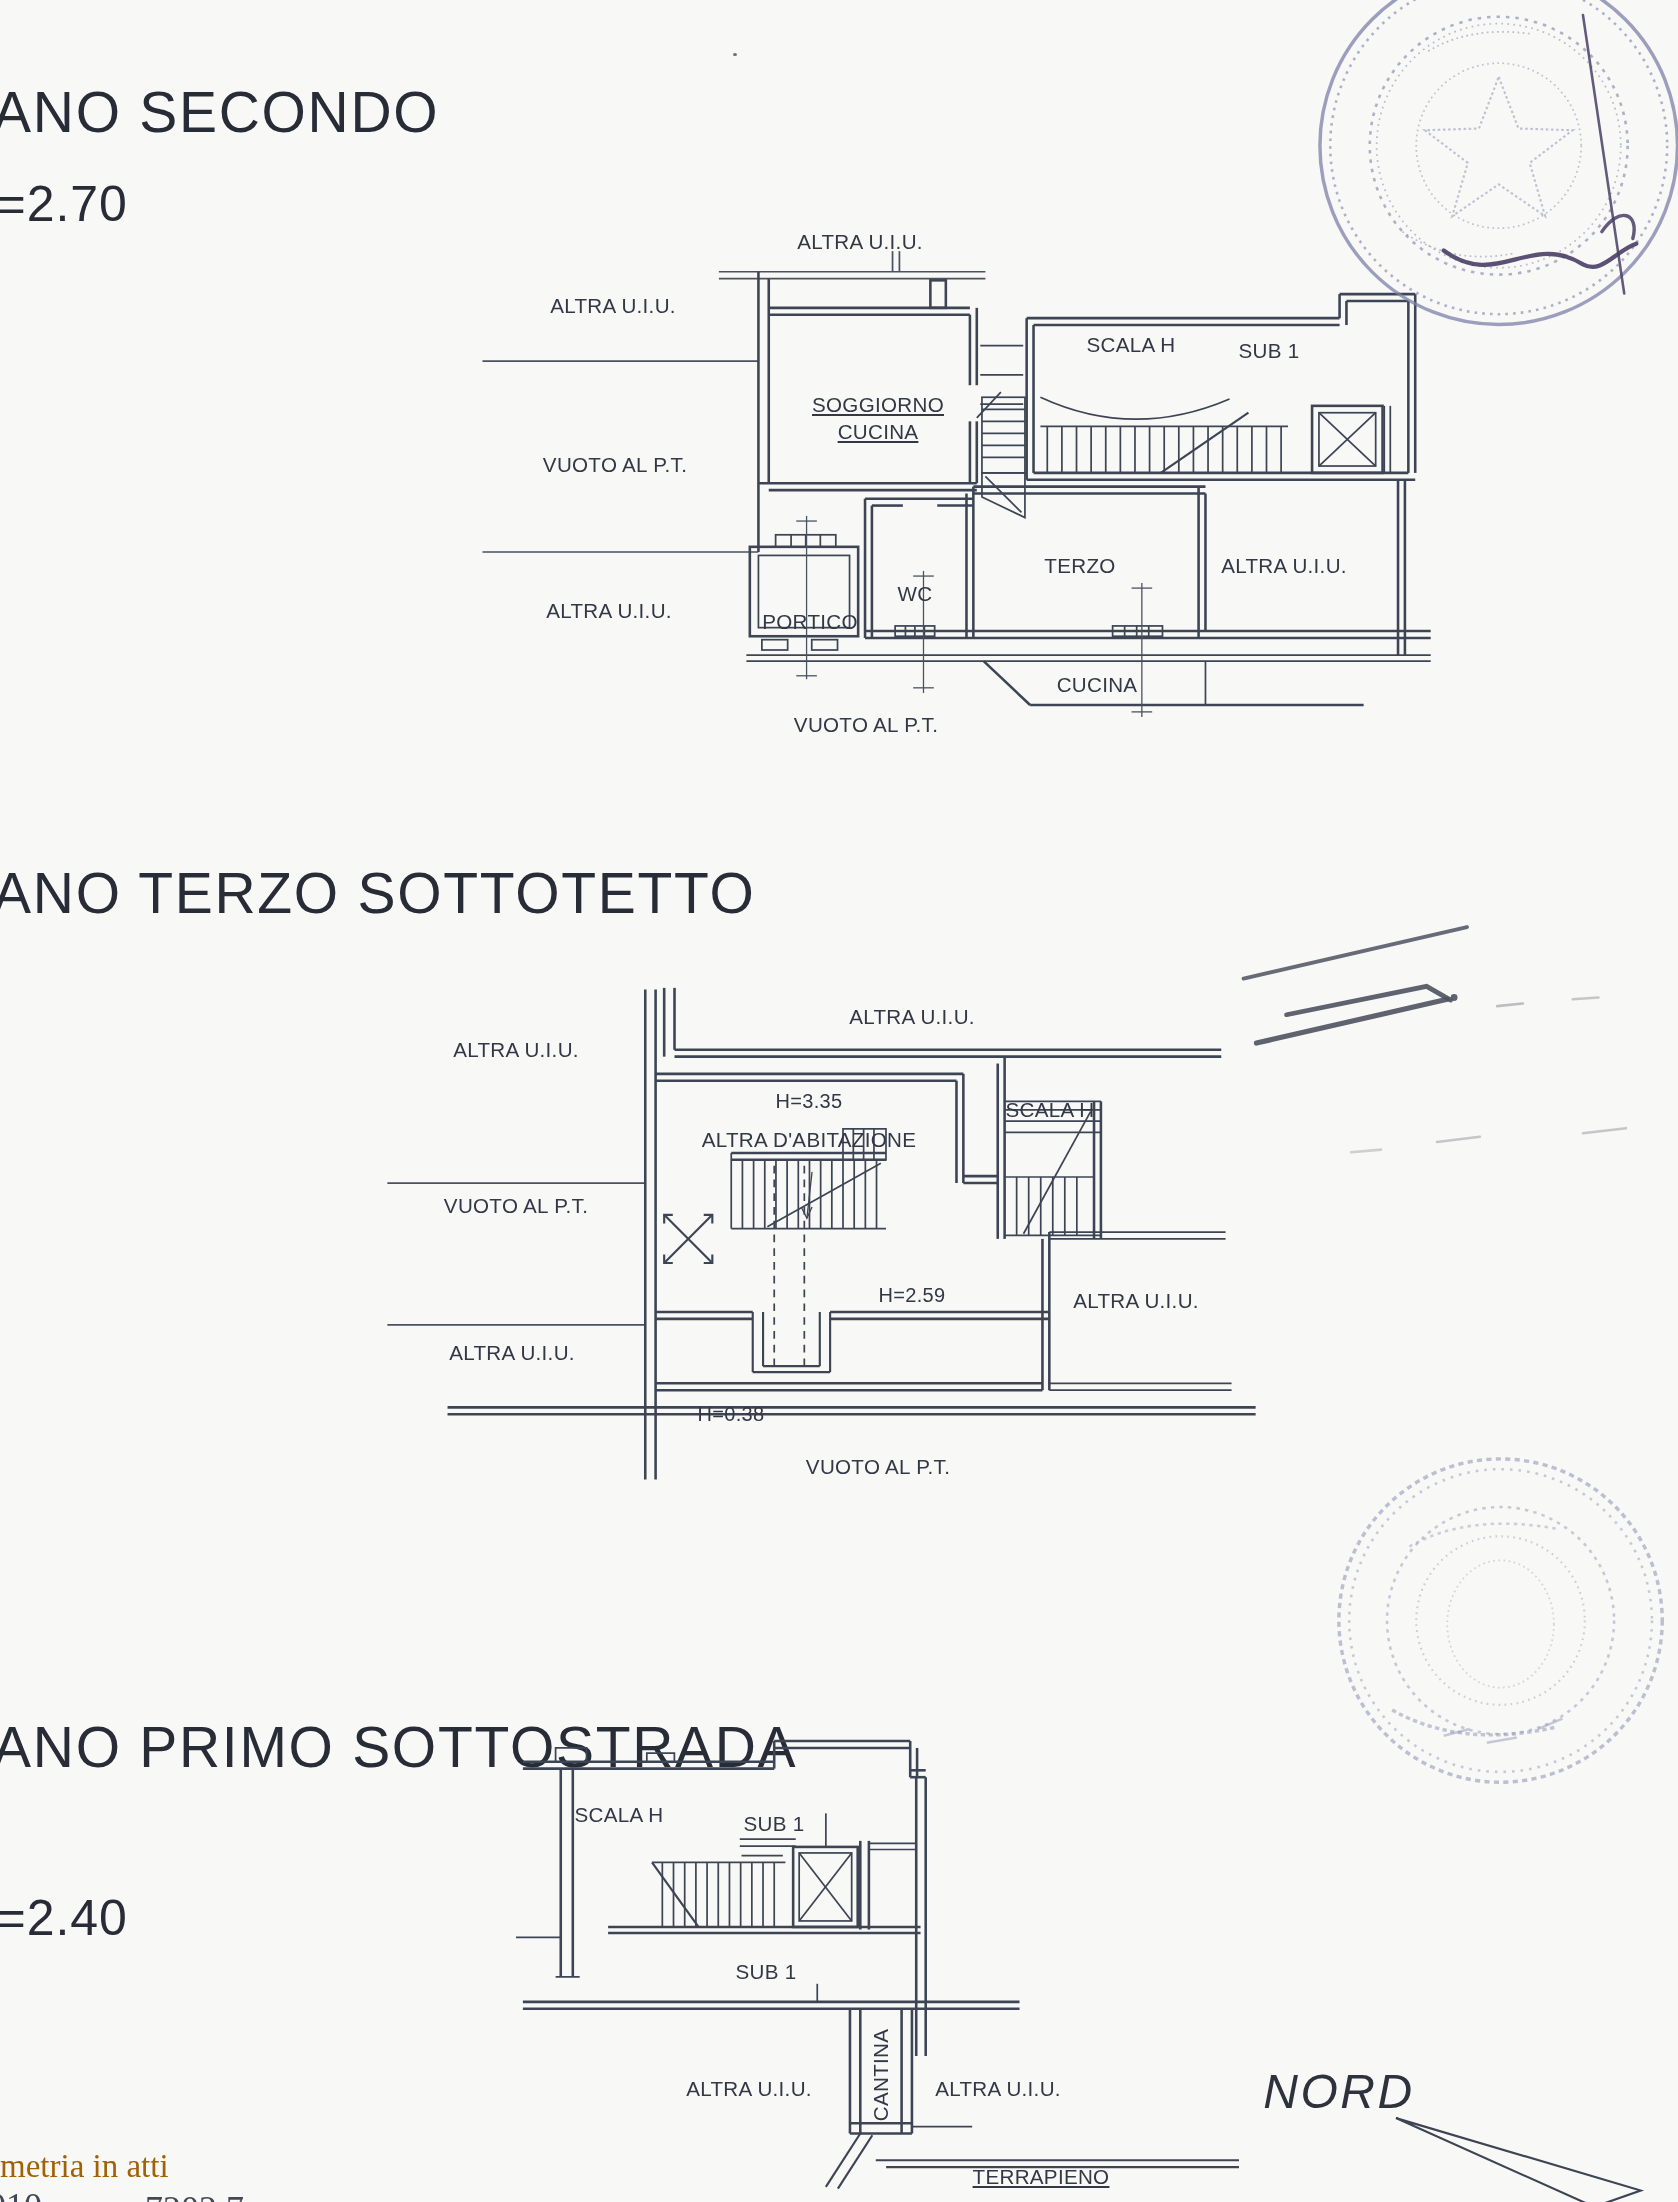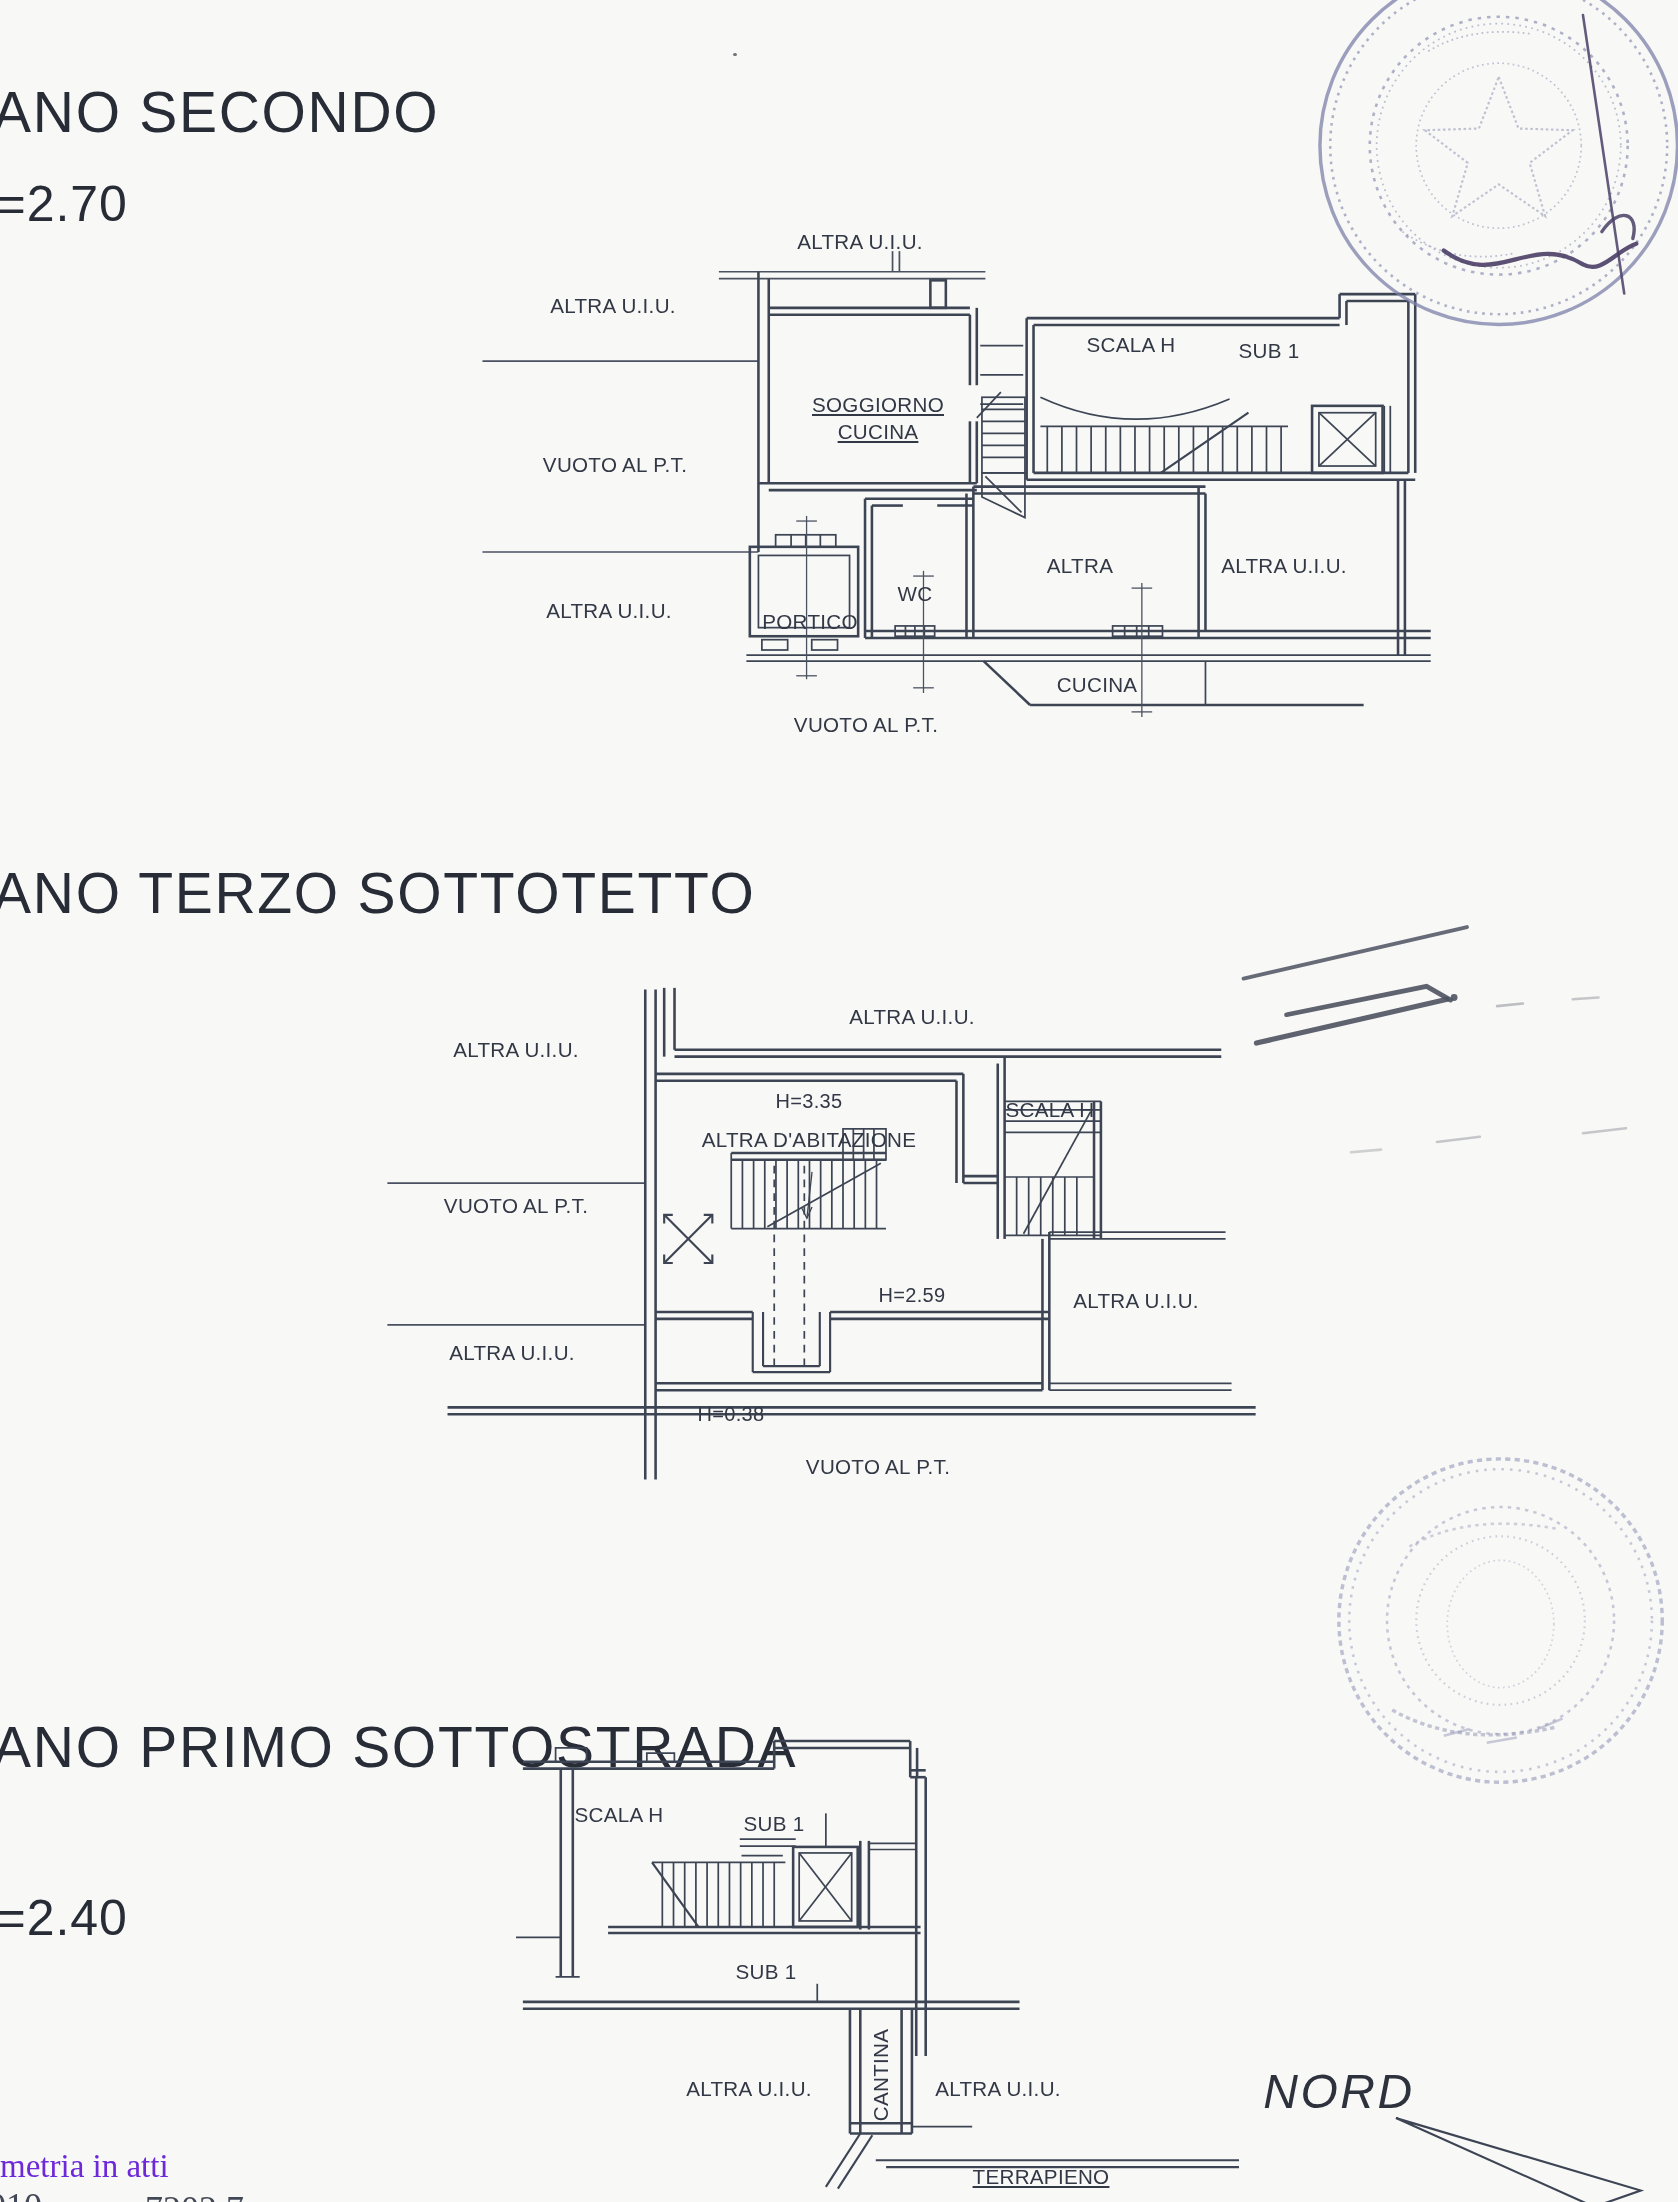--- a/index.html
+++ b/index.html
@@ -6,21 +6,21 @@
   body{width:1679px;height:2203px;position:relative;overflow:hidden;
        background:#f8f8f6;font-family:"Liberation Sans",sans-serif;}
   .page{position:absolute;inset:0;}
   .abs{position:absolute;}
   .ctr{transform:translate(-50%,-50%);white-space:nowrap;}
   .title{font-size:57px;color:#272c36;letter-spacing:1.7px;white-space:nowrap;}
   .hnote{font-size:50px;color:#272c36;letter-spacing:0.9px;}
   .lbl{font-size:20.6px;color:#323845;letter-spacing:0.3px;}
   .lbl-sm{font-size:20px;color:#323845;letter-spacing:0.3px;}
   .nord{font-size:48px;color:#2d323d;letter-spacing:2.6px;font-style:italic;}
-  .serif{font-family:"Liberation Serif",serif;font-size:33px;color:#6d28d9;}
+  .serif{font-family:"Liberation Serif",serif;font-size:33px;color:#a16207;}
   .frag{font-family:"Liberation Serif",serif;font-size:36px;color:#434856;}
   .rot{transform:translate(-50%,-50%) rotate(-90deg);}
   .two-line{text-align:center;line-height:27px;}
   svg{position:absolute;overflow:visible;}
 </style>
 </head>
 <body>
 
 <div class="page">
 
@@ -155,21 +155,21 @@
   <div class="abs lbl ctr" style="left:613px;top:306px;">ALTRA U.I.U.</div>
   <div class="abs lbl ctr" style="left:615px;top:465px;">VUOTO AL P.T.</div>
   <div class="abs lbl ctr" style="left:609px;top:611px;">ALTRA U.I.U.</div>
   <div class="abs lbl ctr two-line" style="left:878px;top:418px;text-decoration:underline;">
     <div>SOGGIORNO</div>
     <div>CUCINA</div>
   </div>
   <div class="abs lbl ctr" style="left:1131px;top:345px;">SCALA H</div>
   <div class="abs lbl ctr" style="left:1269px;top:351px;">SUB 1</div>
   <div class="abs lbl ctr" style="left:915px;top:594px;">WC</div>
-  <div class="abs lbl ctr" style="left:1080px;top:566px;">ALTRA</div>
+  <div class="abs lbl ctr" style="left:1080px;top:566px;">TERZO</div>
   <div class="abs lbl ctr" style="left:1284px;top:566px;">ALTRA U.I.U.</div>
   <div class="abs lbl ctr" style="left:810px;top:622px;">PORTICO</div>
   <div class="abs lbl ctr" style="left:1097px;top:685px;">CUCINA</div>
   <div class="abs lbl ctr" style="left:866px;top:725px;">VUOTO AL P.T.</div>
 
   <svg class="abs" style="left:1299px;top:-52px;" width="396" height="404" viewBox="0 0 460 470">
     <g fill="none" stroke="#7c80a8">
       <circle cx="232" cy="230" r="208" stroke-width="4" opacity="0.75"></circle>
       <circle cx="232" cy="230" r="196" stroke-width="3" stroke-dasharray="3 6" opacity="0.6"></circle>
       <circle cx="232" cy="230" r="150" stroke-width="3" stroke-dasharray="4 7" opacity="0.6"></circle>

